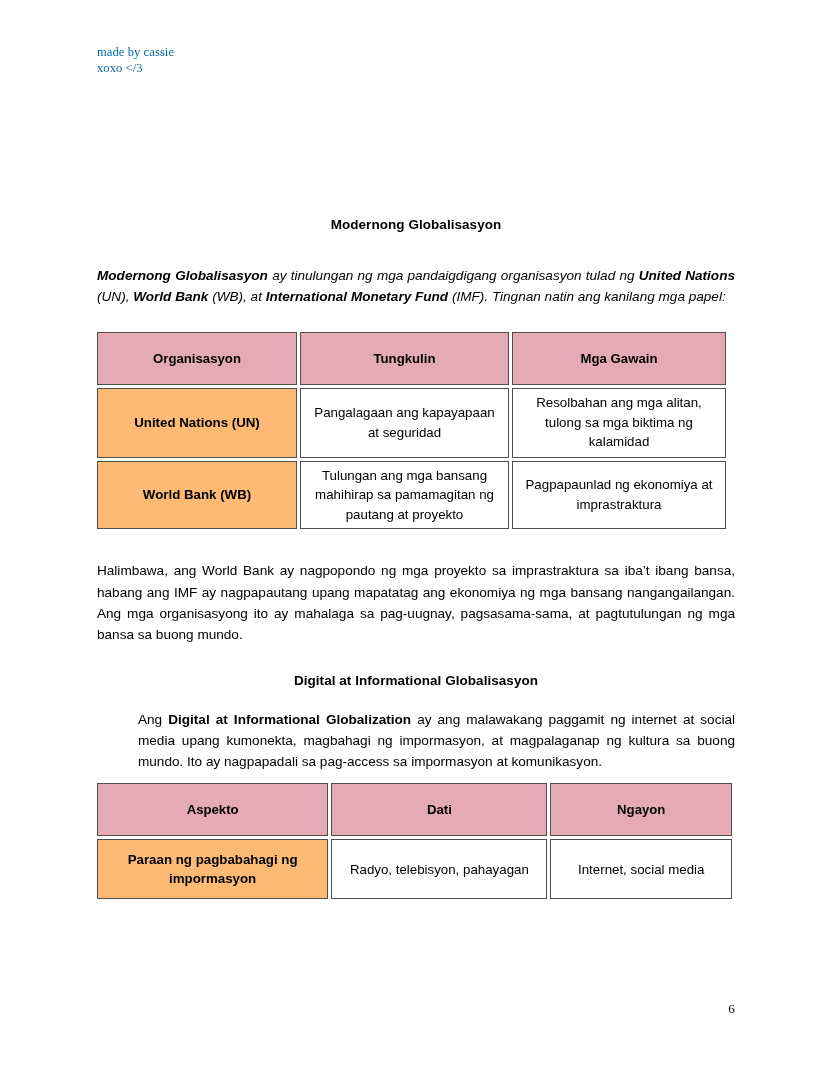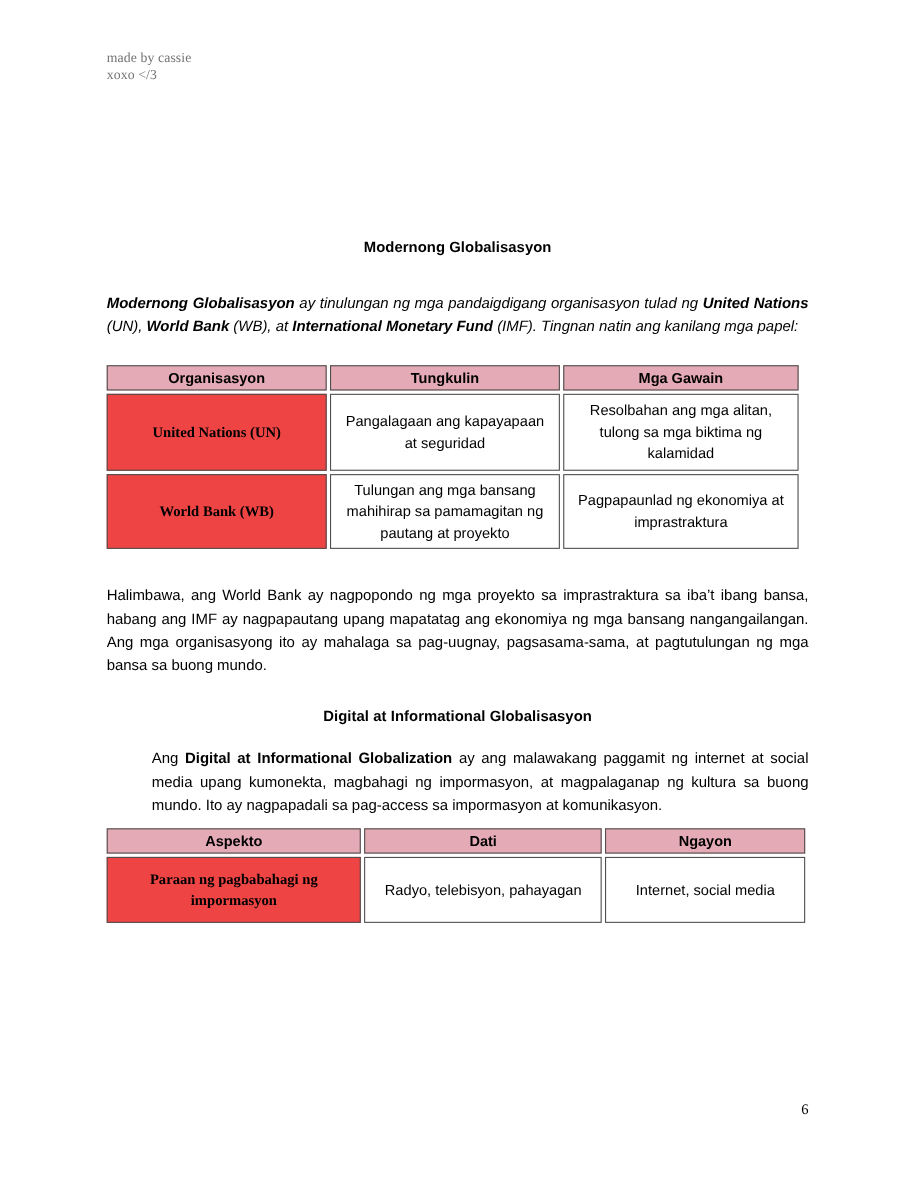--- a/index.html
+++ b/index.html
@@ -19,21 +19,21 @@
     overflow: hidden;
     box-sizing: border-box;
   }
   .watermark {
     position: absolute;
     left: 97px;
     top: 44px;
     font-family: "Liberation Serif", serif;
     font-size: 12.5px;
     line-height: 16px;
-    color: #737373;
+    color: #0369a1;
     letter-spacing: 0.1px;
   }
   .watermark div { white-space: pre; }
 
   .content {
     position: absolute;
     left: 97px;
     top: 0;
     width: 638px;
   }
@@ -75,27 +75,26 @@
     line-height: 19.6px;
     text-align: center;
     vertical-align: middle;
     background: #ffffff;
     font-weight: normal;
   }
   table.doc-table th {
     background: #e4aab5;
     font-weight: bold;
     font-size: 13.2px;
-    padding: 2px 6px;
+    padding: 17px 6px;
     line-height: 17px;
   }
   table.doc-table td.label-cell {
-    background: #ef4444;
+    background: #fdba74;
     font-weight: bold;
-    font-family: Liberation Serif, serif;
   }
 
   #table-organisasyon { margin-top: 21px; }
   #table-organisasyon col.c1 { width: 200px; }
   #table-organisasyon col.c2 { width: 209px; }
   #table-organisasyon col.c3 { width: 214px; }
   #table-organisasyon tr.r1 td { height: 60px; }
   #table-organisasyon tr.r2 td { height: 50px; }
   #table-organisasyon tr.r3 td { height: 68px; }
 

